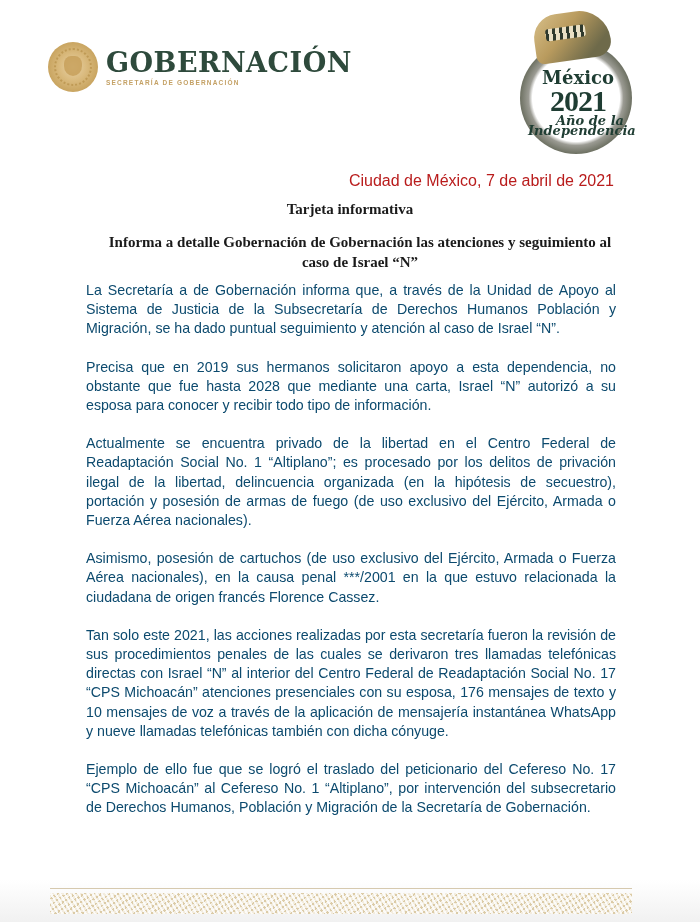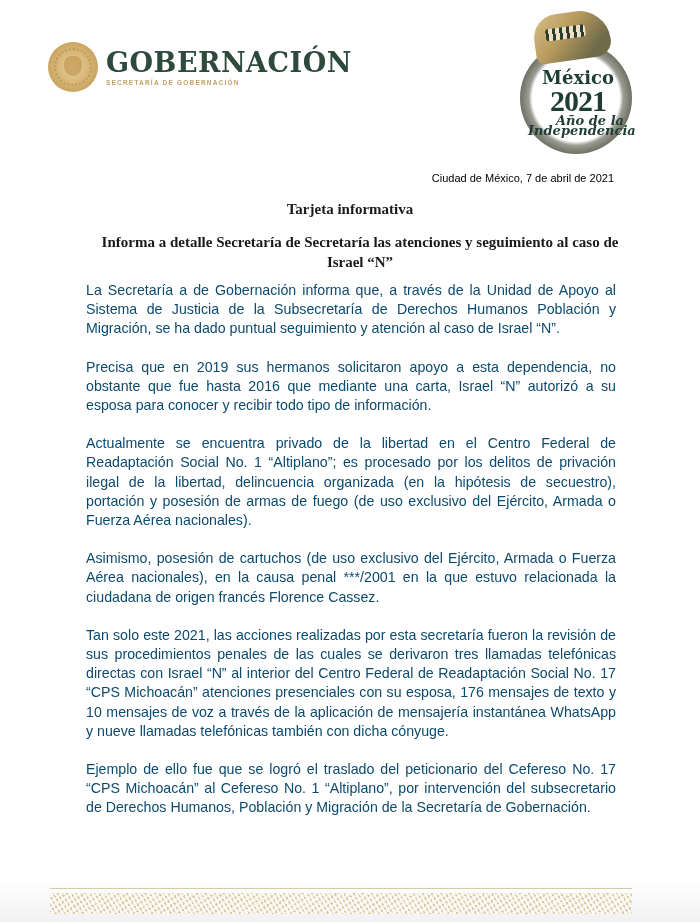--- a/index.html
+++ b/index.html
@@ -131,22 +131,22 @@
       font-size: 13px;
       line-height: 10px;
     }
     .badge-sub1 { text-align: right; padding-right: 4px; }
 
     
     .dateline {
       position: absolute;
       right: 86px;
       top: 172px;
-      font-size: 11px;
-      color: #000000;
+      font-size: 16px;
+      color: #b91c1c;
     }
     .doc-type {
       position: absolute;
       left: 0; width: 700px;
       top: 201px;
       text-align: center;
       font-family: Liberation Serif, serif;
       font-weight: bold;
       font-size: 15px;
     }
@@ -220,25 +220,25 @@
     <div class="badge-text">
       <div class="badge-mexico">México</div>
       <div class="badge-year">2021</div>
       <div class="badge-sub1">Año de la</div>
       <div class="badge-sub2">Independencia</div>
     </div>
   </div>
 
   <div class="dateline">Ciudad de México, 7 de abril de 2021</div>
   <div class="doc-type">Tarjeta informativa</div>
-  <div class="doc-heading">Informa a detalle Secretaría de Secretaría las atenciones y seguimiento al caso de Israel “N”</div>
+  <div class="doc-heading">Informa a detalle Gobernación de Gobernación las atenciones y seguimiento al caso de Israel “N”</div>
 
   <div class="content">
     <p>La Secretaría a de Gobernación informa que, a través de la Unidad de Apoyo al Sistema de Justicia de la Subsecretaría de Derechos Humanos Población y Migración, se ha dado puntual seguimiento y atención al caso de Israel “N”.</p>
-    <p>Precisa que en 2019 sus hermanos solicitaron apoyo a esta dependencia, no obstante que fue hasta 2016 que mediante una carta, Israel “N” autorizó a su esposa para conocer y recibir todo tipo de información.</p>
+    <p>Precisa que en 2019 sus hermanos solicitaron apoyo a esta dependencia, no obstante que fue hasta 2028 que mediante una carta, Israel “N” autorizó a su esposa para conocer y recibir todo tipo de información.</p>
     <p>Actualmente se encuentra privado de la libertad en el Centro Federal de Readaptación Social No. 1 “Altiplano”; es procesado por los delitos de privación ilegal de la libertad, delincuencia organizada (en la hipótesis de secuestro), portación y posesión de armas de fuego (de uso exclusivo del Ejército, Armada o Fuerza Aérea nacionales).</p>
     <p>Asimismo, posesión de cartuchos (de uso exclusivo del Ejército, Armada o Fuerza Aérea nacionales), en la causa penal ***/2001 en la que estuvo relacionada la ciudadana de origen francés Florence Cassez.</p>
     <p>Tan solo este 2021, las acciones realizadas por esta secretaría fueron la revisión de sus procedimientos penales de las cuales se derivaron tres llamadas telefónicas directas con Israel “N” al interior del Centro Federal de Readaptación Social No. 17 “CPS Michoacán” atenciones presenciales con su esposa, 176 mensajes de texto y 10 mensajes de voz a través de la aplicación de mensajería instantánea WhatsApp y nueve llamadas telefónicas también con dicha cónyuge.</p>
     <p>Ejemplo de ello fue que se logró el traslado del peticionario del Cefereso No. 17 “CPS Michoacán” al Cefereso No. 1 “Altiplano”, por intervención del subsecretario de Derechos Humanos, Población y Migración de la Secretaría de Gobernación.</p>
   </div>
 
   <div class="footer-shade"></div>
   <div class="footer-line"></div>
   <div class="footer-pattern"></div>
 </div>

